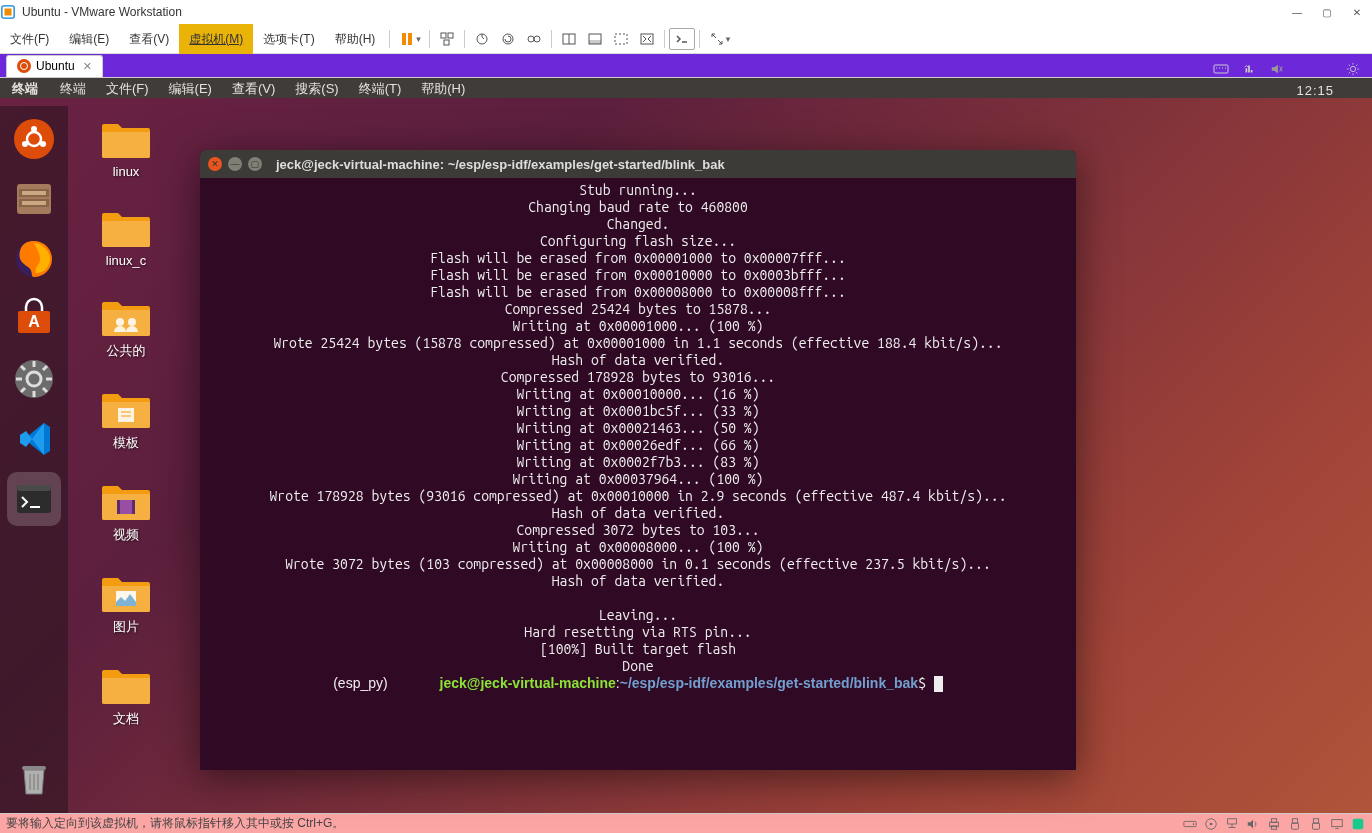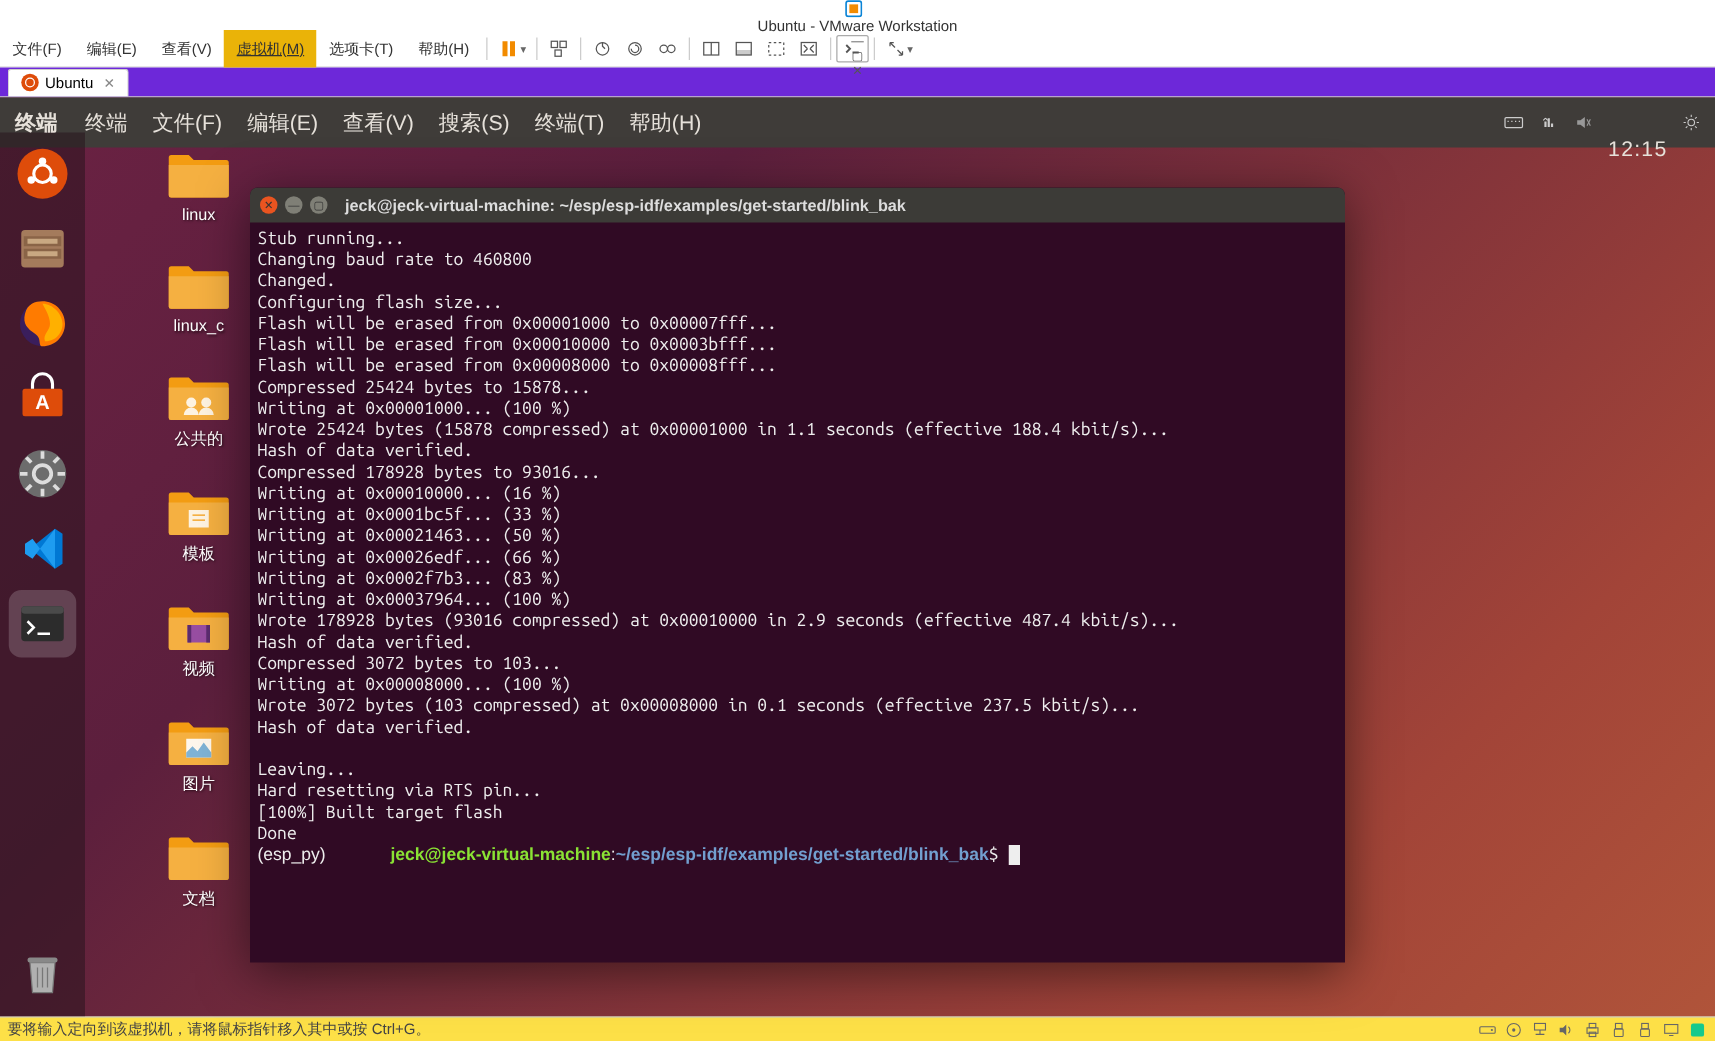--- a/index.html
+++ b/index.html
@@ -1,19 +1,19 @@
 <!DOCTYPE html>
 <html><head>
 <meta charset="utf-8">
 <style>
 * { margin: 0; padding: 0; box-sizing: border-box; font-family: "Segoe UI", "Microsoft YaHei", sans-serif; }
 body { width: 1372px; height: 833px; background: #f0f0f0; overflow: hidden; }
 
 
-.titlebar { height: 24px; background: #fff; display: flex; align-items: center; padding: 0 0; font-size: 12px; color: #333; flex-direction: column; }
+.titlebar { height: 24px; background: #fff; display: flex; align-items: center; padding: 0 0; font-size: 12px; color: #333; }
 .titlebar .vm-icon { width: 16px; height: 16px; margin-right: 6px; display:flex;align-items:center;justify-content:center;}
 .titlebar .vm-icon svg{width:14px;height:14px;}
 .titlebar .spacer { flex: 1; }
 .titlebar .win-btn { width: 30px; height: 20px; display: flex; align-items: center; justify-content: center; font-size: 10px; color: #555; }
 
 
 .vmware-menu { height: 30px; background: #fff; display: flex; align-items: center; font-size: 12px; border-bottom: 1px solid #ddd;}
 .vmware-menu .menu-item { padding: 0 10px; line-height: 30px; color: #333; cursor: pointer; }
 .vmware-menu .active { background: #eab308; text-decoration: underline; }
 .vmware-menu .sep { width: 1px; height: 18px; background: #ccc; margin: 0 4px; }
@@ -26,55 +26,55 @@
 .tabs { height: 24px; background: #6d28d9; display: flex; align-items: center; padding-left: 6px; border-bottom:1px solid #ccc;}
 .tab { height: 22px; display: flex; align-items: center; font-size: 12px; padding: 0 10px; border: 1px solid #ccc; border-bottom:none; border-radius: 3px 3px 0 0; background:#fff;}
 .tab .tab-icon{width:14px;height:14px;margin-right:5px;background:#DE4C0A;border-radius:50%;display:flex;align-items:center;justify-content:center;}
 .tab .tab-icon::after{content:"";width:6px;height:6px;border:1.5px solid #fff;border-radius:50%;}
 .tab .close { margin-left: 8px; color: #888; font-size:11px;}
 
 
 .guest { position: relative; height: calc(833px - 24px - 30px - 24px - 20px); background: linear-gradient(135deg, #6b2243 0%, #5c1f3d 30%, #a24438 80%, #b0543a 100%); }
 
 
-.ubu-panel { height: 40px; background: #3f3c39; display: flex; align-items: center; color: #e6e1da; font-size: 17px; }
+.ubu-panel { height: 20px; background: #3f3c39; display: flex; align-items: flex-end; color: #e6e1da; font-size: 13px; }
 .ubu-panel .panel-label { padding: 0 12px; font-weight:600;}
 .ubu-panel .panel-menu { padding: 0 10px; cursor: pointer; }
 .ubu-panel .right { margin-left: auto; display: flex; align-items: center; gap: 10px; padding-right: 10px; }
 .ubu-panel .right .ind{display:flex;align-items:center;justify-content:center;width:18px;}
 .ubu-panel .time { letter-spacing:1px;margin-top:44px;}
 
 
 .launcher { position: absolute; top: 28px; left: 0; width: 68px; height: calc(100% - 28px); background: rgba(40, 20, 30, 0.55); display: flex; flex-direction: column; align-items: center; padding-top: 6px; gap: 6px; }
 .launcher .litem { width: 54px; height: 54px; border-radius: 10px; display: flex; align-items: center; justify-content: center; }
 .launcher .litem.active { background: rgba(255,255,255,0.18); }
 .launcher .trash { margin-top: auto; margin-bottom: 8px; }
 
 
 .desktop-icons { position: absolute; top: 40px; left: 100px; display: flex; flex-direction: column; gap: 28px; }
-.dicon { display: flex; flex-direction: column; align-items: center; gap: 4px; margin-left: 33px; }
+.dicon { display: flex; flex-direction: column; align-items: center; gap: 4px; }
 .folder-svg{width:52px;height:42px;}
 .dlabel { color: #fff; font-size: 13px; text-shadow: 1px 1px 2px rgba(0,0,0,0.6);}
 
 
 .term-win { position: absolute; top: 72px; left: 200px; width: 876px; height: 620px; background: #300a24; border-radius: 6px 6px 0 0; box-shadow: 0 8px 40px rgba(0,0,0,0.5); overflow:hidden;}
 .term-titlebar { height: 28px; background: #3c3b37; display: flex; align-items: center; padding: 0 8px; gap: 6px; }
 .term-titlebar .circ { width: 14px; height: 14px; border-radius: 50%; display:flex;align-items:center;justify-content:center;font-size:9px;color:#333;}
 .term-titlebar .c-close { background: #e95420; }
 .term-titlebar .c-min { background: #7f7f76; }
 .term-titlebar .c-max { background: #7f7f76; }
 .term-titlebar .title { color: #ddd; font-size: 13px; margin-left: 8px; font-weight:600;}
-.term-body { padding: 4px 6px; font-family: "Ubuntu Mono", "Consolas", monospace; font-size: 14px; line-height: 17px; color: #eee; white-space: pre; }
+.term-body { padding: 4px 6px; font-family: "Ubuntu Mono", "Consolas", monospace; font-size: 14px; line-height: 17px; color: #eee; white-space: pre; text-align: center; }
 .term-body .prompt-env{color:#eee;}
 .term-body .prompt-user { color: #8ae234; font-weight:bold;margin-left:48px;}
 .term-body .prompt-path { color: #729fcf; font-weight:bold;}
 .term-body .cursor { display:inline-block; width:9px; height:16px; background:#eee; vertical-align:middle;}
 
 
-.statusbar { height: 20px; background: #fde047; display: flex; align-items: center; font-size: 12px; color: #444; padding: 0 6px; border-top:1px solid #ccc;}
+.statusbar { height: 20px; background: #fca5a5; display: flex; align-items: center; font-size: 12px; color: #444; padding: 0 6px; border-top:1px solid #ccc;}
 .statusbar .right{margin-left:auto;display:flex;gap:5px;align-items:center;}
 .statusbar .sicon{width:16px;height:16px;display:flex;align-items:center;justify-content:center;color:#666;}
 .statusbar .sicon svg{width:14px;height:14px;}
 .sicon.green{color:#0a8a3a;}
 
 </style>
 </head>
 <body>
 
 <div class="titlebar">

